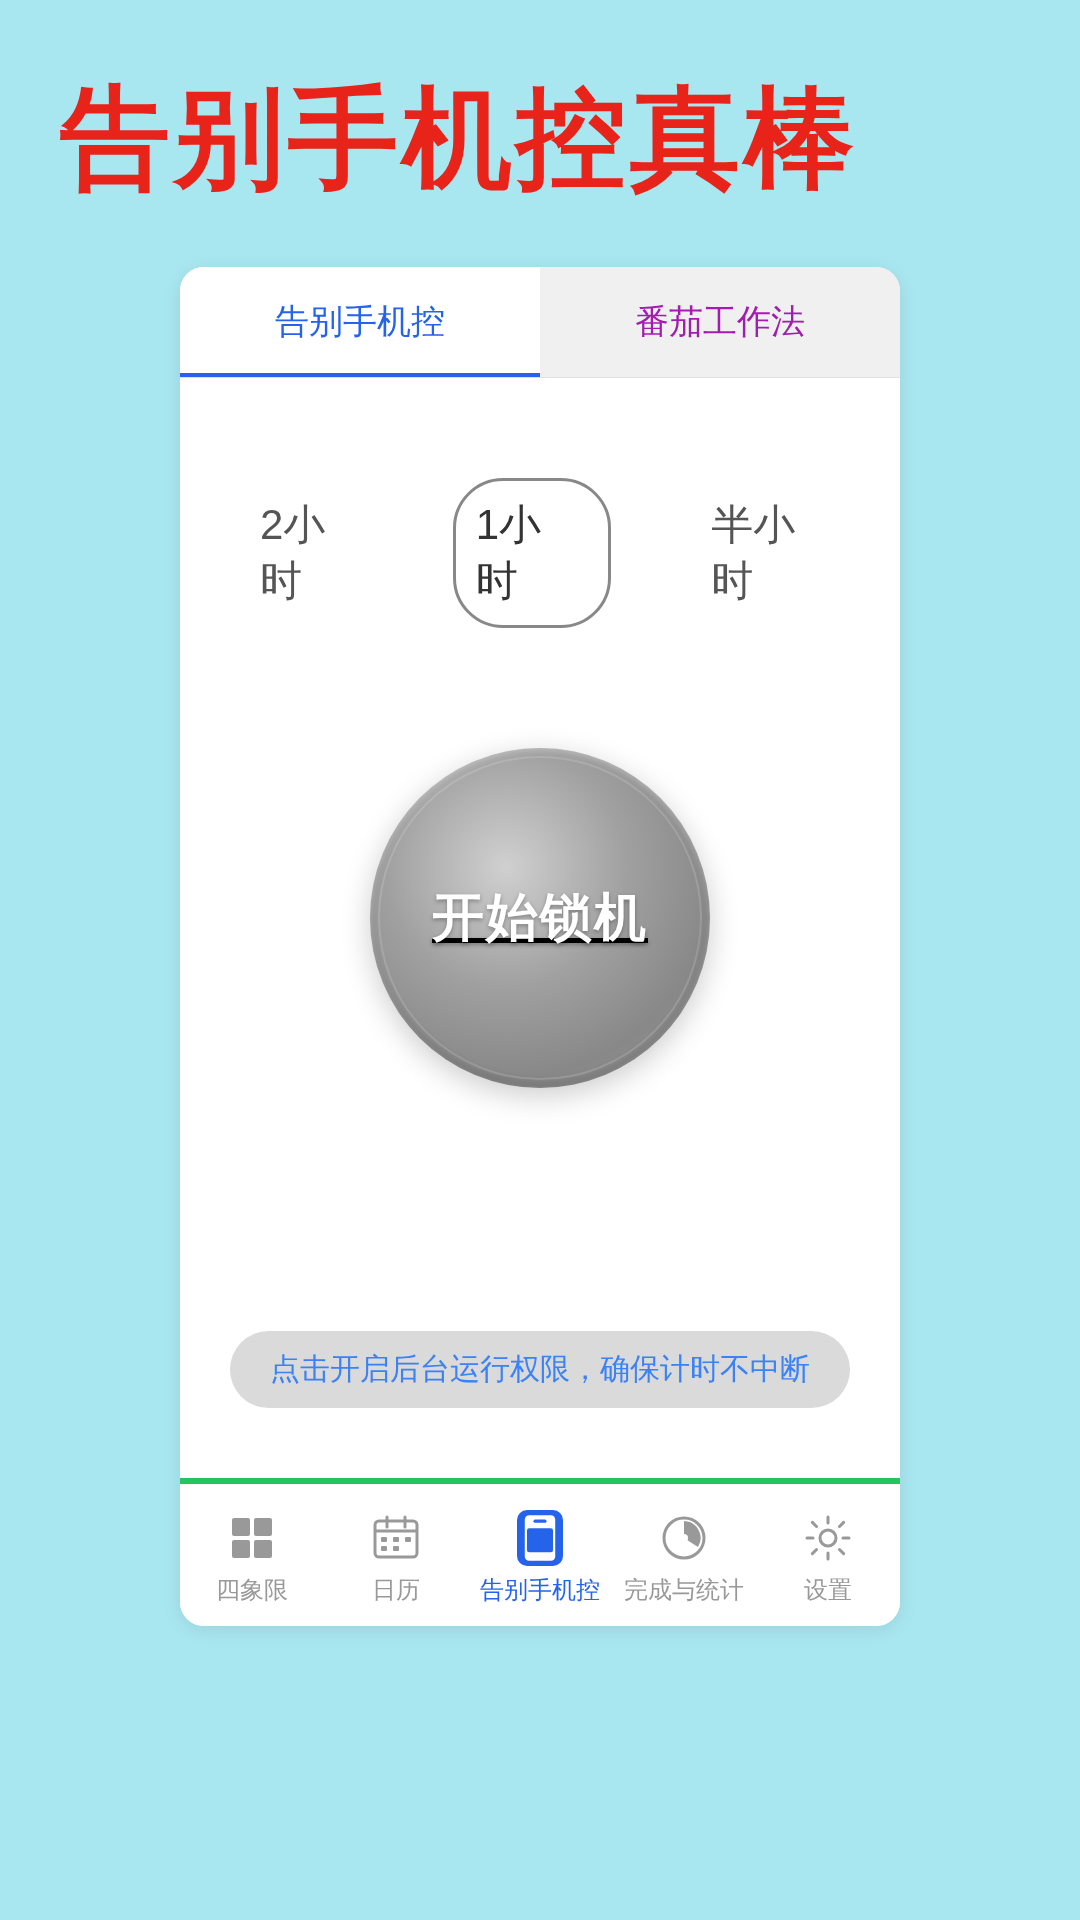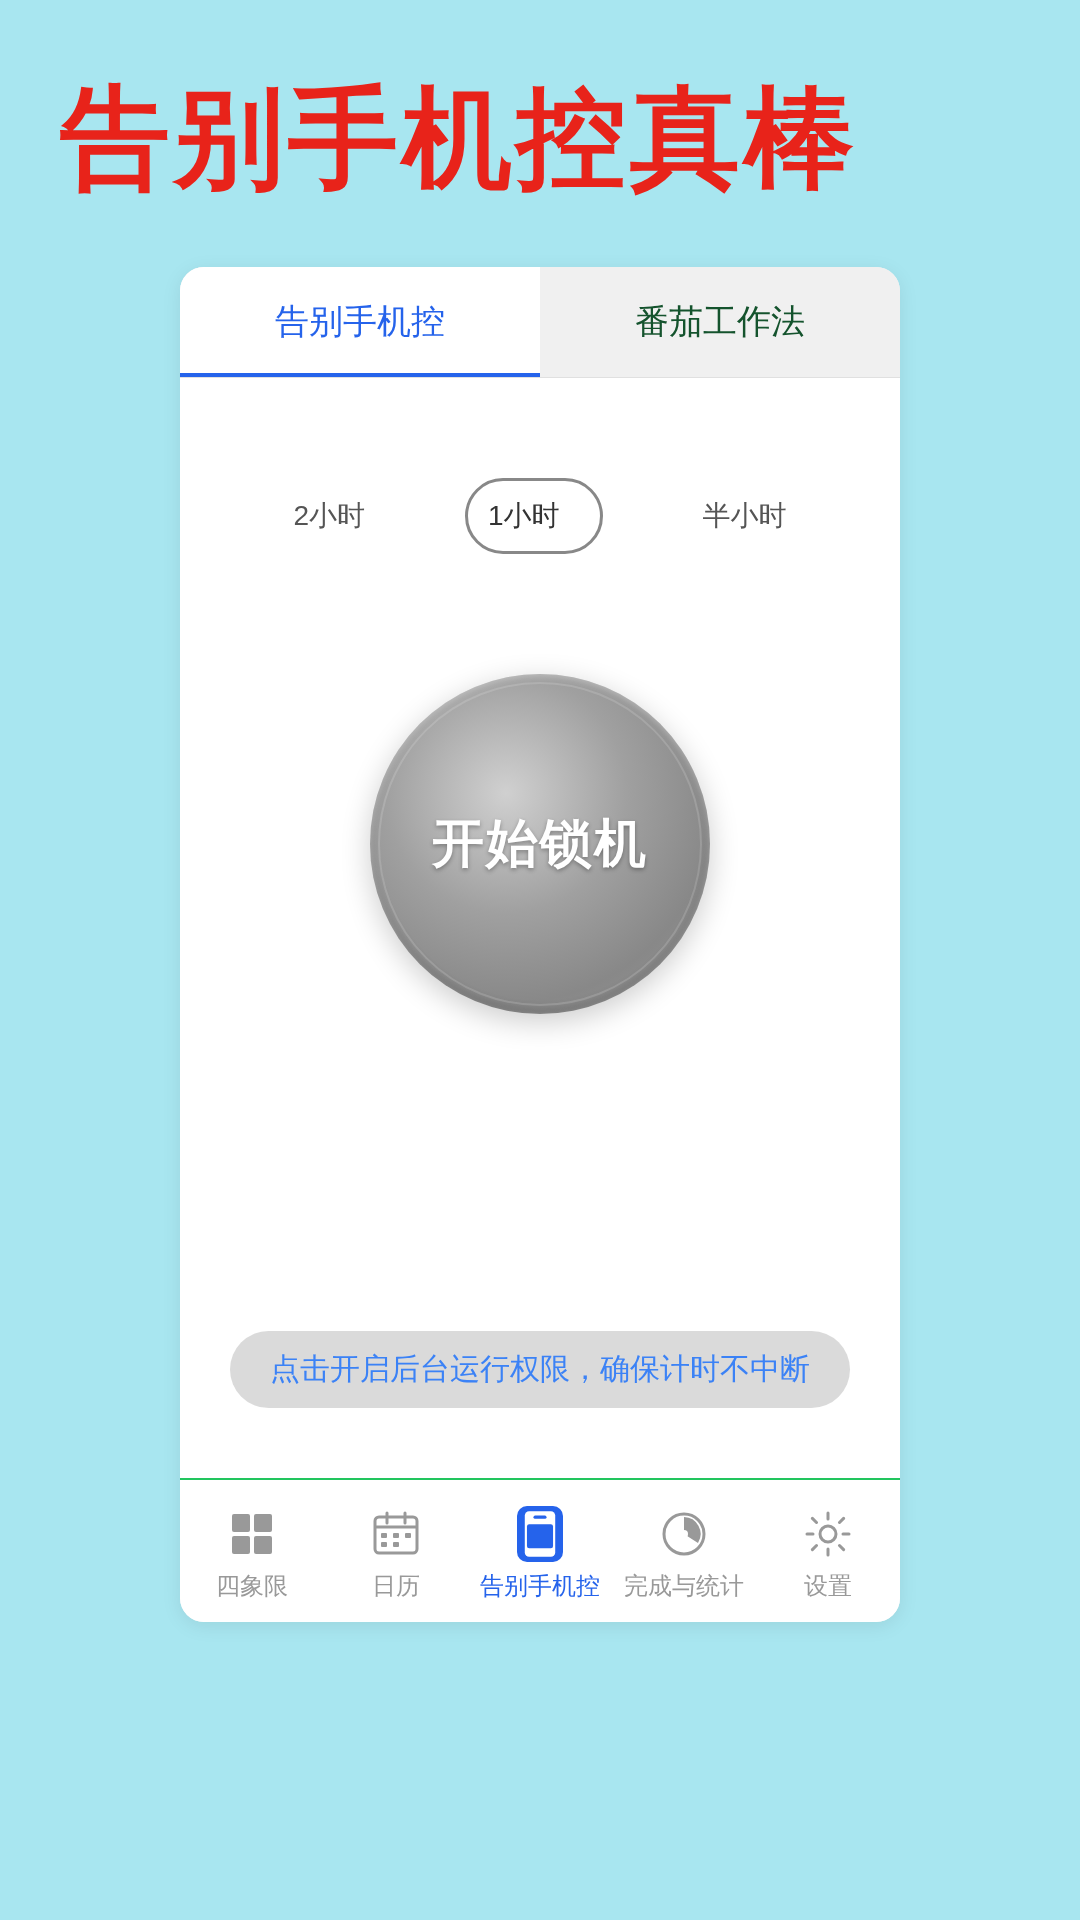--- a/index.html
+++ b/index.html
@@ -43,21 +43,21 @@
       display: flex;
       background: #f0f0f0;
       border-bottom: 1px solid #e0e0e0;
     }
 
     .tab-item {
       flex: 1;
       padding: 32px 20px;
       text-align: center;
       font-size: 34px;
-      color: #14532d;
+      color: #a21caf;
       cursor: pointer;
       position: relative;
     }
 
     .tab-item.active {
       color: #2563eb;
       background: #fff;
     }
 
     .tab-item.active::after {
@@ -81,39 +81,40 @@
 
     .time-selector {
       display: flex;
       align-items: center;
       gap: 60px;
       margin-top: 40px;
       margin-bottom: 80px;
     }
 
     .time-option {
-      font-size: 28px;
+      font-size: 42px;
       color: #555;
       cursor: pointer;
       padding: 16px 40px;
     }
 
     .time-option.selected {
       border: 3px solid #888;
       border-radius: 50px;
       color: #333;
       font-weight: 500;
       padding-left: 20px;
     }
 
     .lock-button-container {
       display: flex;
       align-items: center;
       justify-content: center;
       margin: 40px 0;
+      text-decoration: underline;
     }
 
     .lock-button {
       width: 340px;
       height: 340px;
       border-radius: 50%;
       background: radial-gradient(circle at 40% 35%, #d0d0d0, #a0a0a0 40%, #888 70%, #999);
       display: flex;
       align-items: center;
       justify-content: center;
@@ -151,21 +152,21 @@
       border-radius: 50px;
       padding: 18px 40px;
       font-size: 30px;
       color: #3b82f6;
     }
 
     .bottom-nav {
       width: 720px;
       background: #fff;
       display: flex;
-      border-top: 2px solid #22c55e;
+      border-top: 6px solid #22c55e;
       padding: 16px 0 10px;
     }
 
     .nav-item {
       flex: 1;
       display: flex;
       flex-direction: column;
       align-items: center;
       gap: 8px;
       cursor: pointer;

